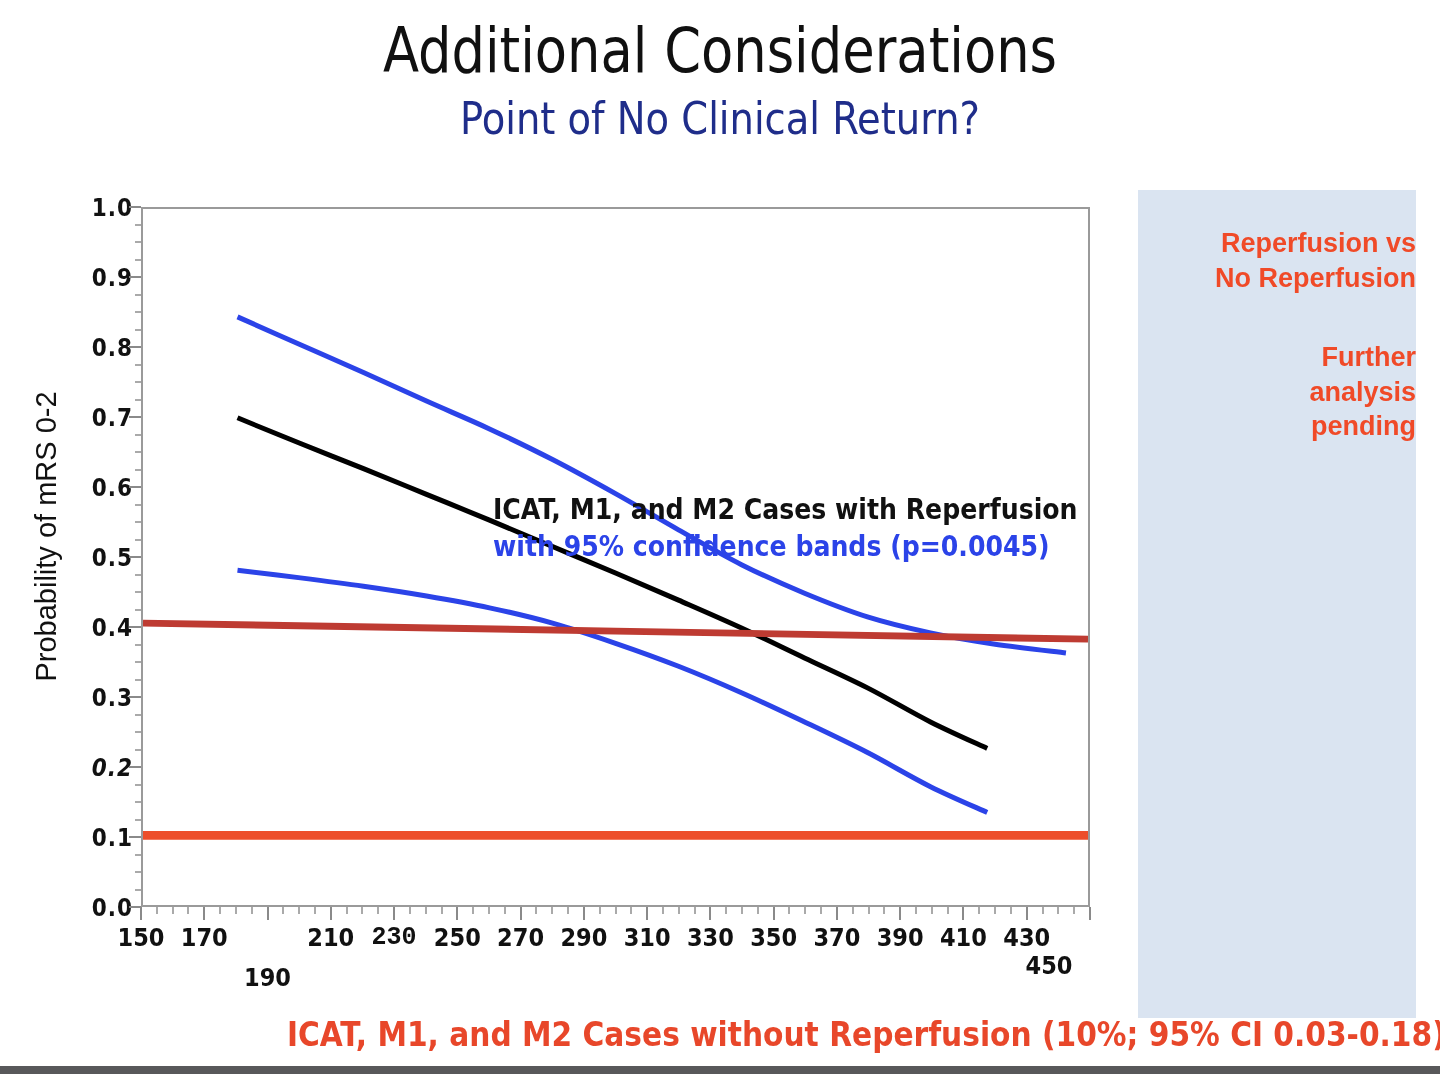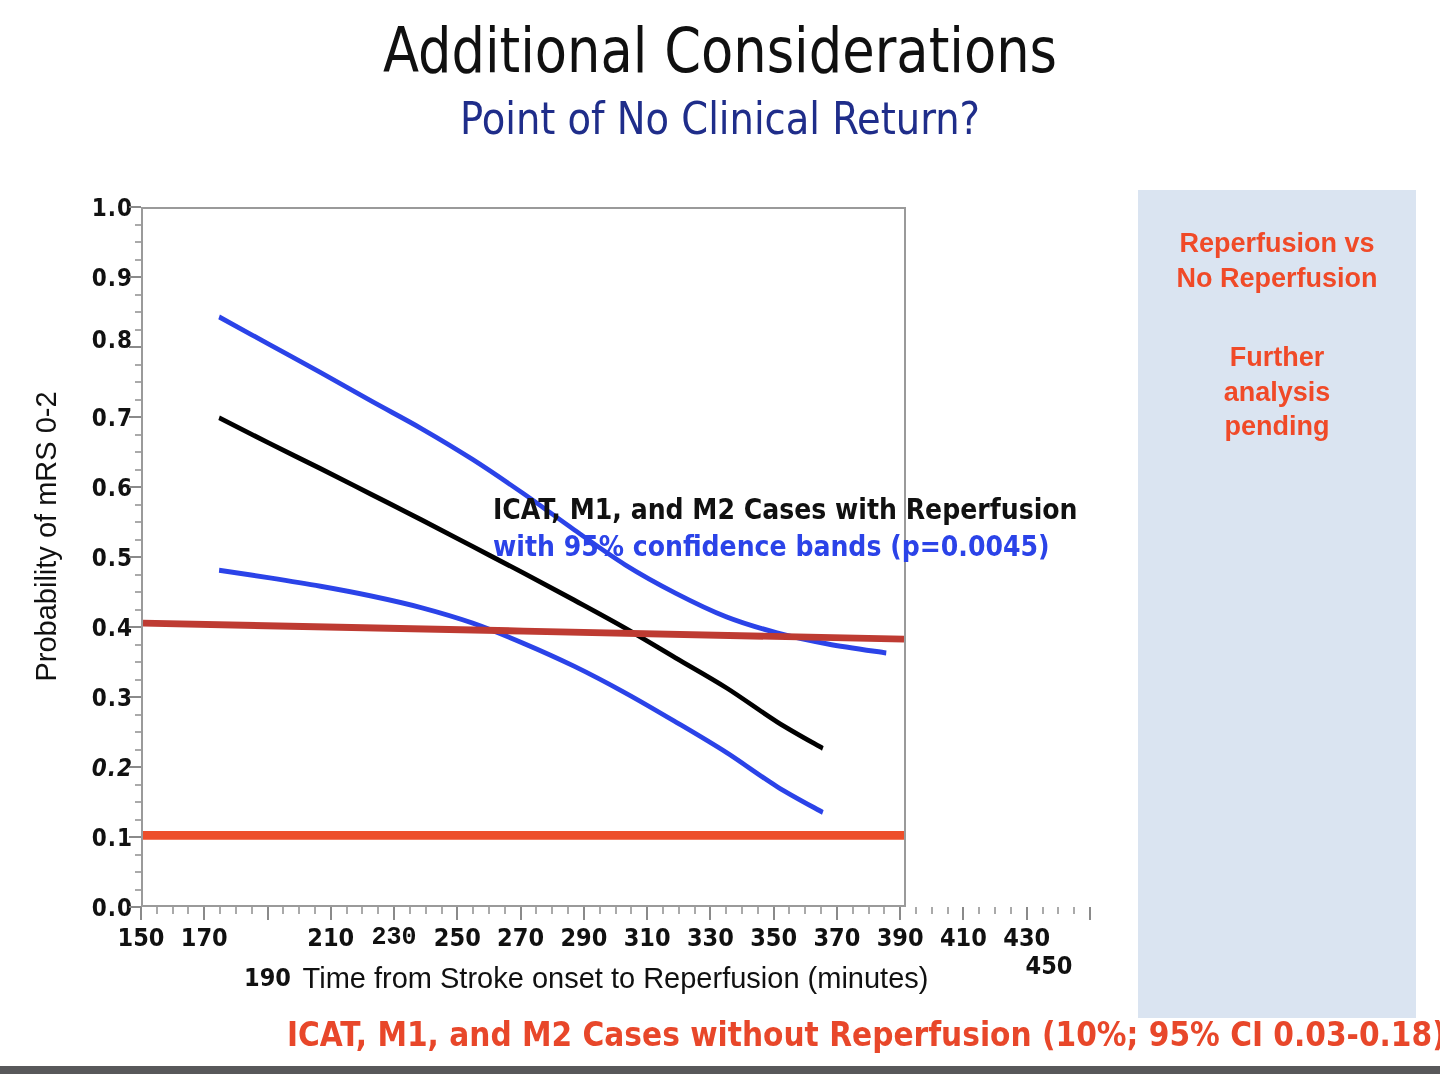--- a/index.html
+++ b/index.html
@@ -48,21 +48,21 @@
     position: absolute;
     left: 0;
     top: 190px;
     width: 1120px;
     height: 830px;
   }
   #plot-frame {
     position: absolute;
     left: 141px;
     top: 17px;
-    width: 765px;
+    width: 949px;
     height: 700px;
     border: 2px solid #9a9a9a;
     box-sizing: border-box;
     background: #ffffff;
   }
   #plot-svg {
     position: absolute;
     left: 0;
     top: 0;
     width: 100%;
@@ -199,21 +199,21 @@
   }
 
   
   #side-panel {
     position: absolute;
     left: 1138px;
     top: 190px;
     width: 278px;
     height: 828px;
     background: #DAE4F1;
-    text-align: center;
+    text-align: right;
     box-sizing: border-box;
     padding-top: 36px;
   }
   #panel-heading {
     font-size: 27px;
     font-weight: bold;
     color: #F04A28;
     line-height: 1.3;
     white-space: pre-line;
   }
@@ -262,21 +262,21 @@
 
   <div id="ytick-labels">
       <div class="ytick-label" style="top: 700px;">0.0</div>
       <div class="ytick-label" style="top: 630px;">0.1</div>
       <div class="ytick-label" style="top: 560px; font-style: italic;">0.2</div>
       <div class="ytick-label" style="top: 490px;">0.3</div>
       <div class="ytick-label" style="top: 420px;">0.4</div>
       <div class="ytick-label" style="top: 350px;">0.5</div>
       <div class="ytick-label" style="top: 280px;">0.6</div>
       <div class="ytick-label" style="top: 210px;">0.7</div>
-      <div class="ytick-label" style="top: 132px;">0.8</div>
+      <div class="ytick-label" style="top: 140px;">0.8</div>
       <div class="ytick-label" style="top: 70px;">0.9</div>
       <div class="ytick-label" style="top: 0px;">1.0</div>
     </div>
   <div id="ytick-marks">
       <div class="ytick-major" style="top: 699px;"></div>
       <div class="ytick-major" style="top: 629px;"></div>
       <div class="ytick-major" style="top: 559px;"></div>
       <div class="ytick-major" style="top: 489px;"></div>
       <div class="ytick-major" style="top: 419px;"></div>
       <div class="ytick-major" style="top: 349px;"></div>
@@ -409,21 +409,20 @@
       <div class="xtick-label" style="left: 442.867px;">290</div>
       <div class="xtick-label" style="left: 506.133px;">310</div>
       <div class="xtick-label" style="left: 569.4px;">330</div>
       <div class="xtick-label" style="left: 632.667px;">350</div>
       <div class="xtick-label" style="left: 695.933px;">370</div>
       <div class="xtick-label" style="left: 759.2px;">390</div>
       <div class="xtick-label" style="left: 822.467px;">410</div>
       <div class="xtick-label" style="left: 885.733px;">430</div>
       <div class="xtick-label" style="left: 908px; margin-top: 28px;">450</div>
     </div>
-  <div id="xaxis-title">Time from Stroke onset to Reperfusion (minutes)</div>
 </div>
 
 <div id="side-panel">
   <div id="panel-heading">Reperfusion vs
 No Reperfusion</div>
   <div id="panel-footer">Further
 analysis
 pending</div>
 </div>
 

